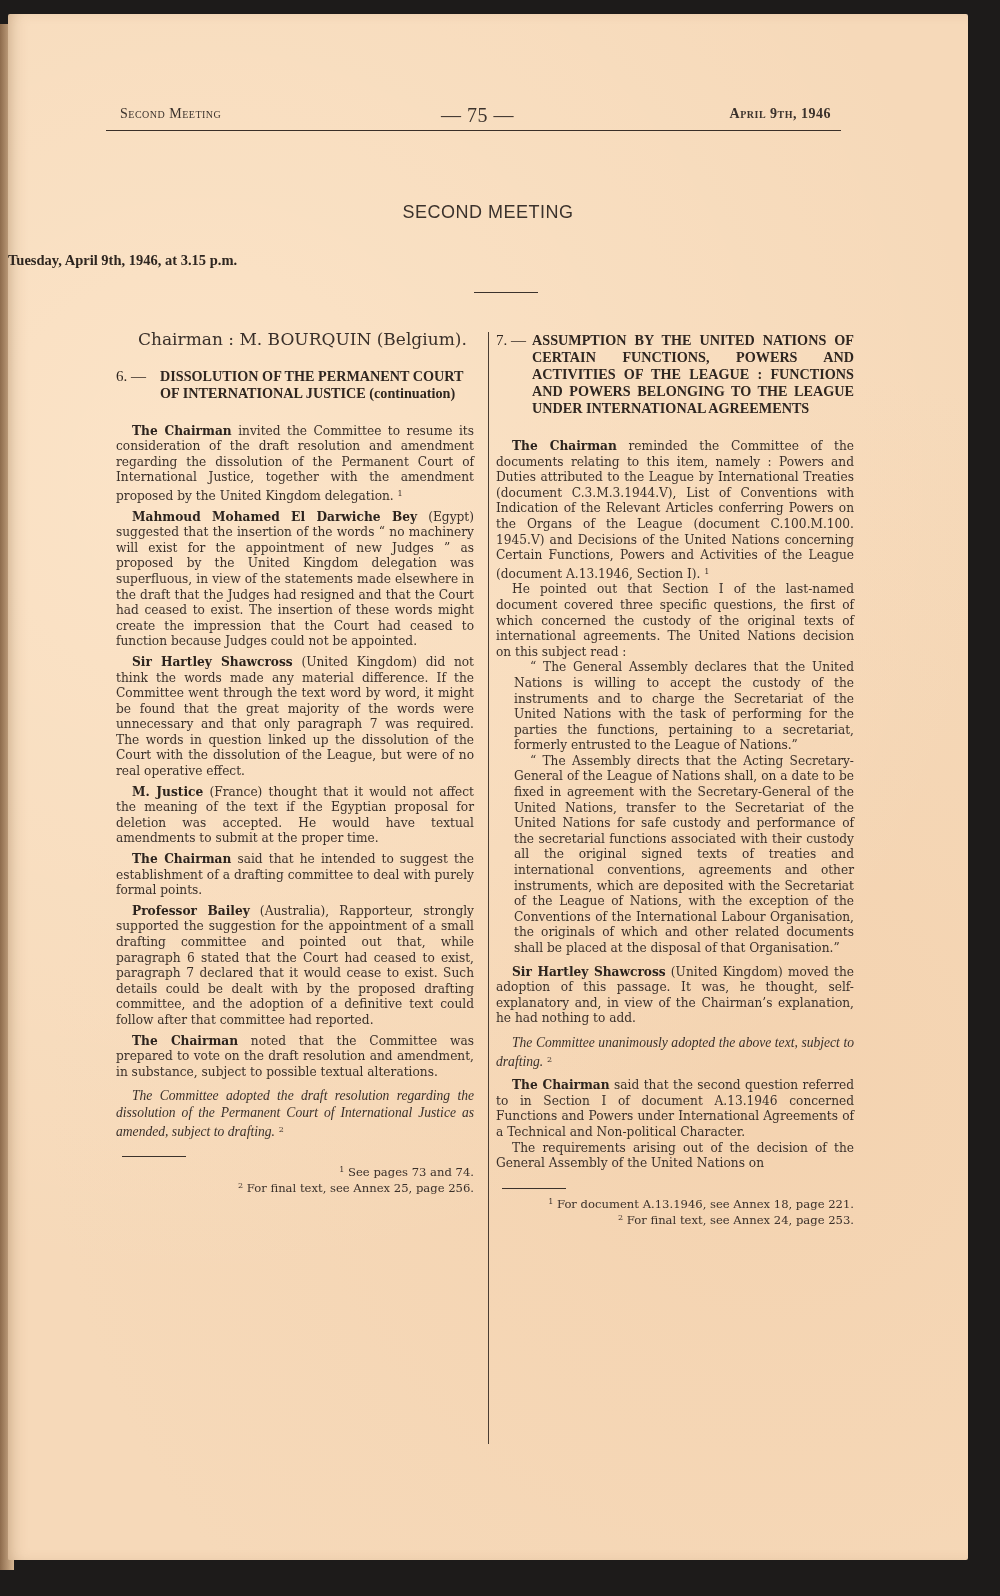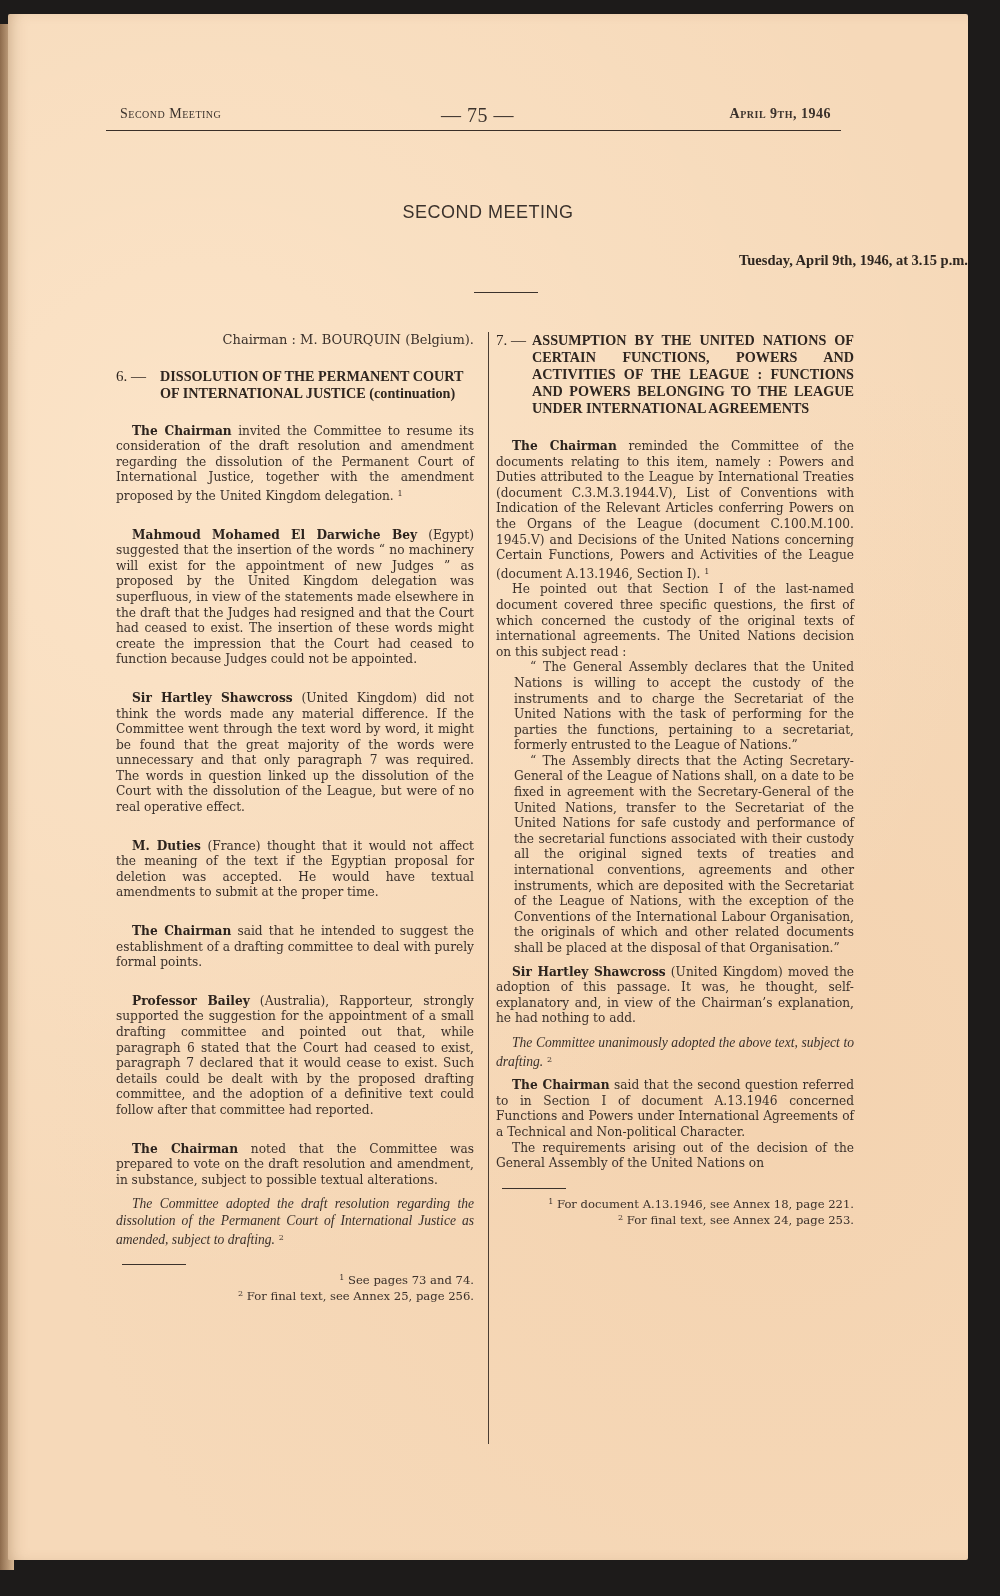--- a/index.html
+++ b/index.html
@@ -29,38 +29,38 @@
   }
   .running-head span { position: absolute; top: 2px; }
   .rh-left { left: 14px; }
   .rh-center { left: 335px; font-variant: normal; font-size: 20px; top: 0 !important; }
   .rh-right { right: 10px; font-weight: bold; }
   .meeting-title {
     position: absolute; left: 0; width: 960px; top: 188px; text-align: center;
     font-family: "Liberation Sans", sans-serif; font-size: 18px; color: #3b322c; letter-spacing: 0.5px;
   }
   .meeting-date {
-    position: absolute; left: 0; width: 960px; top: 238px; text-align: right;
+    position: absolute; left: 0; width: 960px; top: 238px; text-align: left;
     font-family: "Liberation Serif", serif; font-weight: bold; font-size: 14.5px; color: #2e2620;
   }
   .title-rule { position: absolute; left: 466px; top: 278px; width: 64px; border-top: 1px solid #3b322c; }
   .col-rule { position: absolute; left: 480px; top: 318px; height: 1112px; border-left: 1px solid #4a3d33; }
   .col {
     position: absolute; top: 318px; width: 358px;
     font-family: "DejaVu Serif", serif; font-size: 12.2px; line-height: 15.6px; color: #3a302a;
     text-align: justify; hyphens: auto;
   }
   .col-left { left: 108px; }
   .col-right { left: 488px; }
   .col p { margin: 0; text-indent: 16px; }
-  .col p.gap { margin-top: 23px; }
+  .col p.gap { margin-top: 5px; }
   .col p.gap-s { margin-top: 8px; }
   .col b { color: #2c231d; }
   .col i { font-family: "Liberation Serif", serif; font-size: 13.6px; }
-  .chair-line { text-align: right; text-indent: 22px !important; font-size: 13px; margin-bottom: 20px !important; }
+  .chair-line { text-align: left; text-indent: 22px !important; font-size: 17px; margin-bottom: 20px !important; }
   .heading {
     font-family: "Liberation Serif", serif; font-weight: bold; font-size: 14.2px; line-height: 17px;
     text-align: left; color: #2f2620; text-indent: 0 !important; padding-left: 44px; position: relative;
   }
   .heading .num { position: absolute; left: 0; font-weight: normal; font-size: 15px; }
   .heading-7 { padding-left: 36px; text-align: justify; }
   .heading-7 .num { left: 0; }
   .quote { margin: 0 0 0 18px !important; }
   .foot-rule { width: 64px; border-top: 1px solid #3b322c; margin: 16px 0 6px 6px; }
   .fn { font-size: 11.6px; line-height: 14px; text-indent: 30px !important; text-align: right; }
@@ -87,21 +87,21 @@
   <div class="col col-left">
     <p class="chair-line">Chairman :   M. BOURQUIN (Belgium).</p>
     <p class="heading">
       <span class="num">6. —</span>
       <span>DISSOLUTION OF THE PERMANENT COURT OF INTERNATIONAL JUSTICE (continuation)</span>
     </p>
 
     <p class="gap" style="margin-top:22px"><b>The Chairman</b><span> invited the Committee to resume its consideration of the draft resolution and amendment regarding the dissolution of the Permanent Court of International Justice, together with the amendment proposed by the United Kingdom delegation.</span> <sup>1</sup></p>
     <p class="gap"><b>Mahmoud Mohamed El Darwiche Bey</b><span> (Egypt) suggested that the insertion of the words “ no machinery will exist for the appointment of new Judges ” as proposed by the United Kingdom delegation was superfluous, in view of the statements made elsewhere in the draft that the Judges had resigned and that the Court had ceased to exist.  The insertion of these words might create the impression that the Court had ceased to function because Judges could not be appointed.</span></p>
     <p class="gap"><b>Sir Hartley Shawcross</b><span> (United Kingdom) did not think the words made any material difference. If the Committee went through the text word by word, it might be found that the great majority of the words were unnecessary and that only paragraph 7 was required.  The words in question linked up the dissolution of the Court with the dissolution of the League, but were of no real operative effect.</span></p>
-    <p class="gap"><b>M. Duties</b><span> (France) thought that it would not affect the meaning of the text if the Egyptian proposal for deletion was accepted.  He would have textual amendments to submit at the proper time.</span></p>
+    <p class="gap"><b>M. Justice</b><span> (France) thought that it would not affect the meaning of the text if the Egyptian proposal for deletion was accepted.  He would have textual amendments to submit at the proper time.</span></p>
     <p class="gap"><b>The Chairman</b><span> said that he intended to suggest the establishment of a drafting committee to deal with purely formal points.</span></p>
     <p class="gap"><b>Professor Bailey</b><span> (Australia), Rapporteur, strongly supported the suggestion for the appointment of a small drafting committee and pointed out that, while paragraph 6 stated that the Court had ceased to exist, paragraph 7 declared that it would cease to exist.  Such details could be dealt with by the proposed drafting committee, and the adoption of a definitive text could follow after that committee had reported.</span></p>
     <p class="gap"><b>The Chairman</b><span> noted that the Committee was prepared to vote on the draft resolution and amendment, in substance, subject to possible textual alterations.</span></p>
     <p class="gap-s"><i>The Committee adopted the draft resolution regarding the dissolution of the Permanent Court of International Justice as amended, subject to drafting.</i> <sup>2</sup></p>
 
     <div class="foot-rule"></div>
     <p class="fn"><sup>1</sup> <span>See pages 73 and 74.</span></p>
     <p class="fn"><sup>2</sup> <span>For final text, see Annex 25, page 256.</span></p>
   </div>
 

